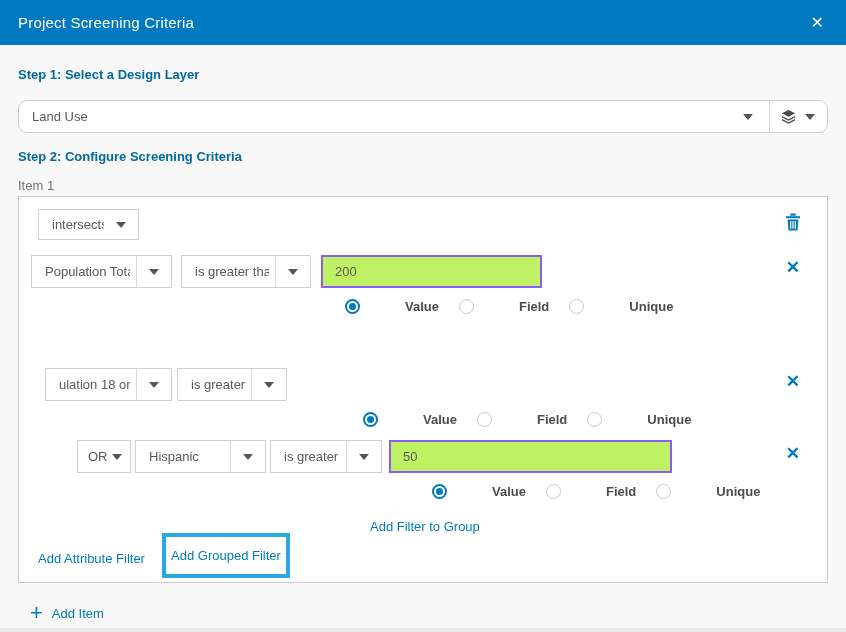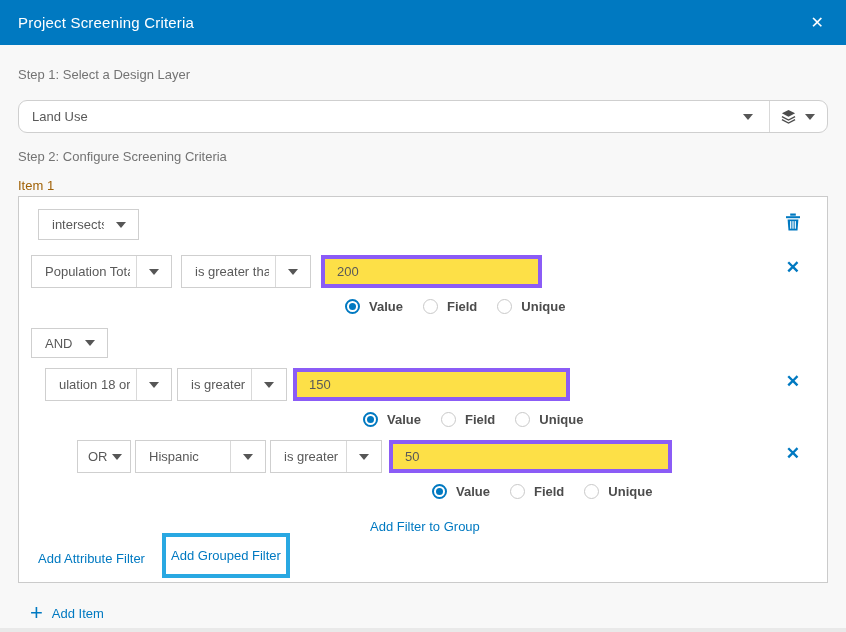--- a/index.html
+++ b/index.html
@@ -8,50 +8,50 @@
   .dialog {
     position:relative; width:846px; height:628px;
     background:#f8f8f8; overflow:hidden; margin:0 auto;
   }
   .header {
     position:absolute; top:0; left:0; width:846px; height:45px;
     background:#0079c1; display:flex; align-items:center; padding:0 18px;
   }
   .header-title { color:#ffffff; font-size:15px; letter-spacing:.2px; flex:1; }
   .header-close { color:#ffffff; font-size:16px; cursor:pointer; padding:2px 4px; }
-  .step-label { position:absolute; left:18px; font-size:13px; font-weight:normal; color:#737373; }
-  .item-label { position:absolute; left:18px; font-size:13px; color:#a16207; }
+  .step-label { position:absolute; left:18px; font-size:13px; font-weight:bold; color:#0369a1; }
+  .item-label { position:absolute; left:18px; font-size:13px; color:#737373; }
 
   .select {
     display:flex; align-items:center; background:#fff;
     border:1px solid #cfcfcf; height:31px; font-size:13px; color:#595959;
     padding-left:13px; cursor:pointer; white-space:nowrap; overflow:hidden;
   }
   .select .sel-text { flex:1; overflow:hidden; text-overflow:clip; }
   .sel-divider { width:1px; align-self:stretch; background:#d9d9d9; margin-left:6px; }
   .caret {
     width:0; height:0; border-left:5px solid transparent; border-right:5px solid transparent;
     border-top:6px solid #565656; margin:0 12px 0 12px; flex:none;
   }
   .textbox {
-    background:#fde047; border:4px solid #8b5cf6; height:33px; font-size:13px; color:#595959;
+    background:#bef264; border:2px solid #8b5cf6; height:33px; font-size:13px; color:#595959;
     padding:0 12px; font-family:"Liberation Sans", sans-serif; outline:none;
   }
   .layer-select { position:absolute; left:18px; top:100px; width:810px; height:33px;border-radius:9px; }
 
   .panel {
     position:absolute; left:18px; top:196px; width:810px; height:387px;
     background:#ffffff; border:1px solid #cbcbcb;
   }
   .row { position:absolute; display:flex; align-items:flex-start; }
   .icon-btn { position:absolute; cursor:pointer; background:none; border:none; }
   .x-glyph { color:#0079c1; font-size:17px; font-weight:bold; line-height:1; }
 
   .radio-row { position:absolute; display:flex; align-items:center; height:16px; }
-  .radio { display:flex; align-items:center; margin-right:20px; cursor:pointer; }
+  .radio { display:flex; align-items:center; margin-right:20px; cursor:pointer;gap:36px; }
   .radio-circle {
     width:15px; height:15px; border-radius:50%; border:1px solid #c9c9c9;
     background:#fff; margin-right:9px; position:relative; flex:none;
   }
   .radio.checked .radio-circle { border:2px solid #0079c1; }
   .radio.checked .radio-circle::after {
     content:""; position:absolute; left:2px; top:2px; width:7px; height:7px;
     border-radius:50%; background:#0079c1;
   }
   .radio-label { font-size:13px; font-weight:bold; color:#4c4c4c; }
@@ -141,39 +141,32 @@
       <span class="radio">
         <span class="radio-circle"></span>
         <span class="radio-label">Field</span>
       </span>
       <span class="radio">
         <span class="radio-circle"></span>
         <span class="radio-label">Unique</span>
       </span>
     </div>
 
-    <div class="row" style="left:12px; top:131px;">
-      <div class="select" style="width:77px; height:30px;">
-        <span class="sel-text">AND</span>
-        <span class="caret"></span>
-      </div>
-    </div>
 
     <div class="row" style="left:26px; top:171px;">
       <div class="select" style="width:127px; height:33px;">
         <span class="sel-text">ulation 18 or greater</span>
         <span class="sel-divider"></span>
         <span class="caret"></span>
       </div>
       <div class="select" style="width:110px; height:33px; margin-left:5px;">
         <span class="sel-text">is greater than</span>
         <span class="sel-divider"></span>
         <span class="caret"></span>
       </div>
-      <input class="textbox" style="width: 277px; margin-left: 6px;" value="150">
     </div>
     <button class="icon-btn" style="right:27px; top:176px;">
       <span class="x-glyph">✕</span>
     </button>
 
     <div class="radio-row" style="left:344px; top:214px;">
       <span class="radio checked">
         <span class="radio-circle"></span>
         <span class="radio-label">Value</span>
       </span>

